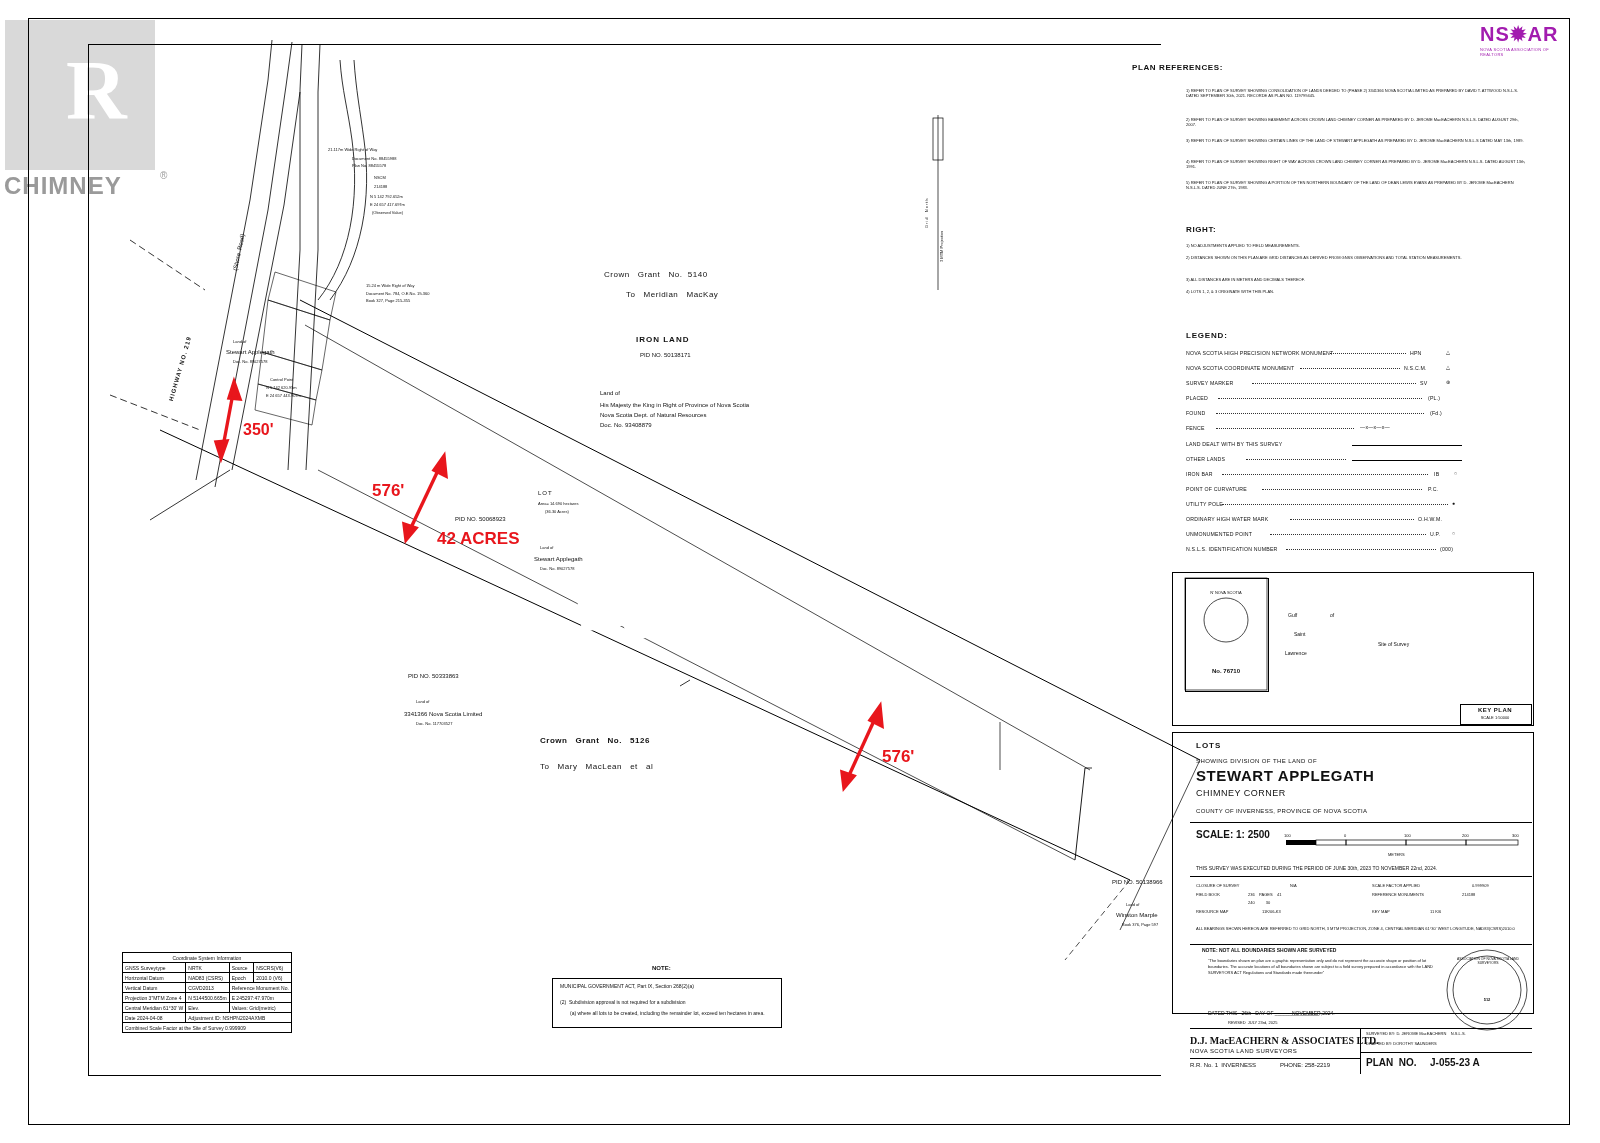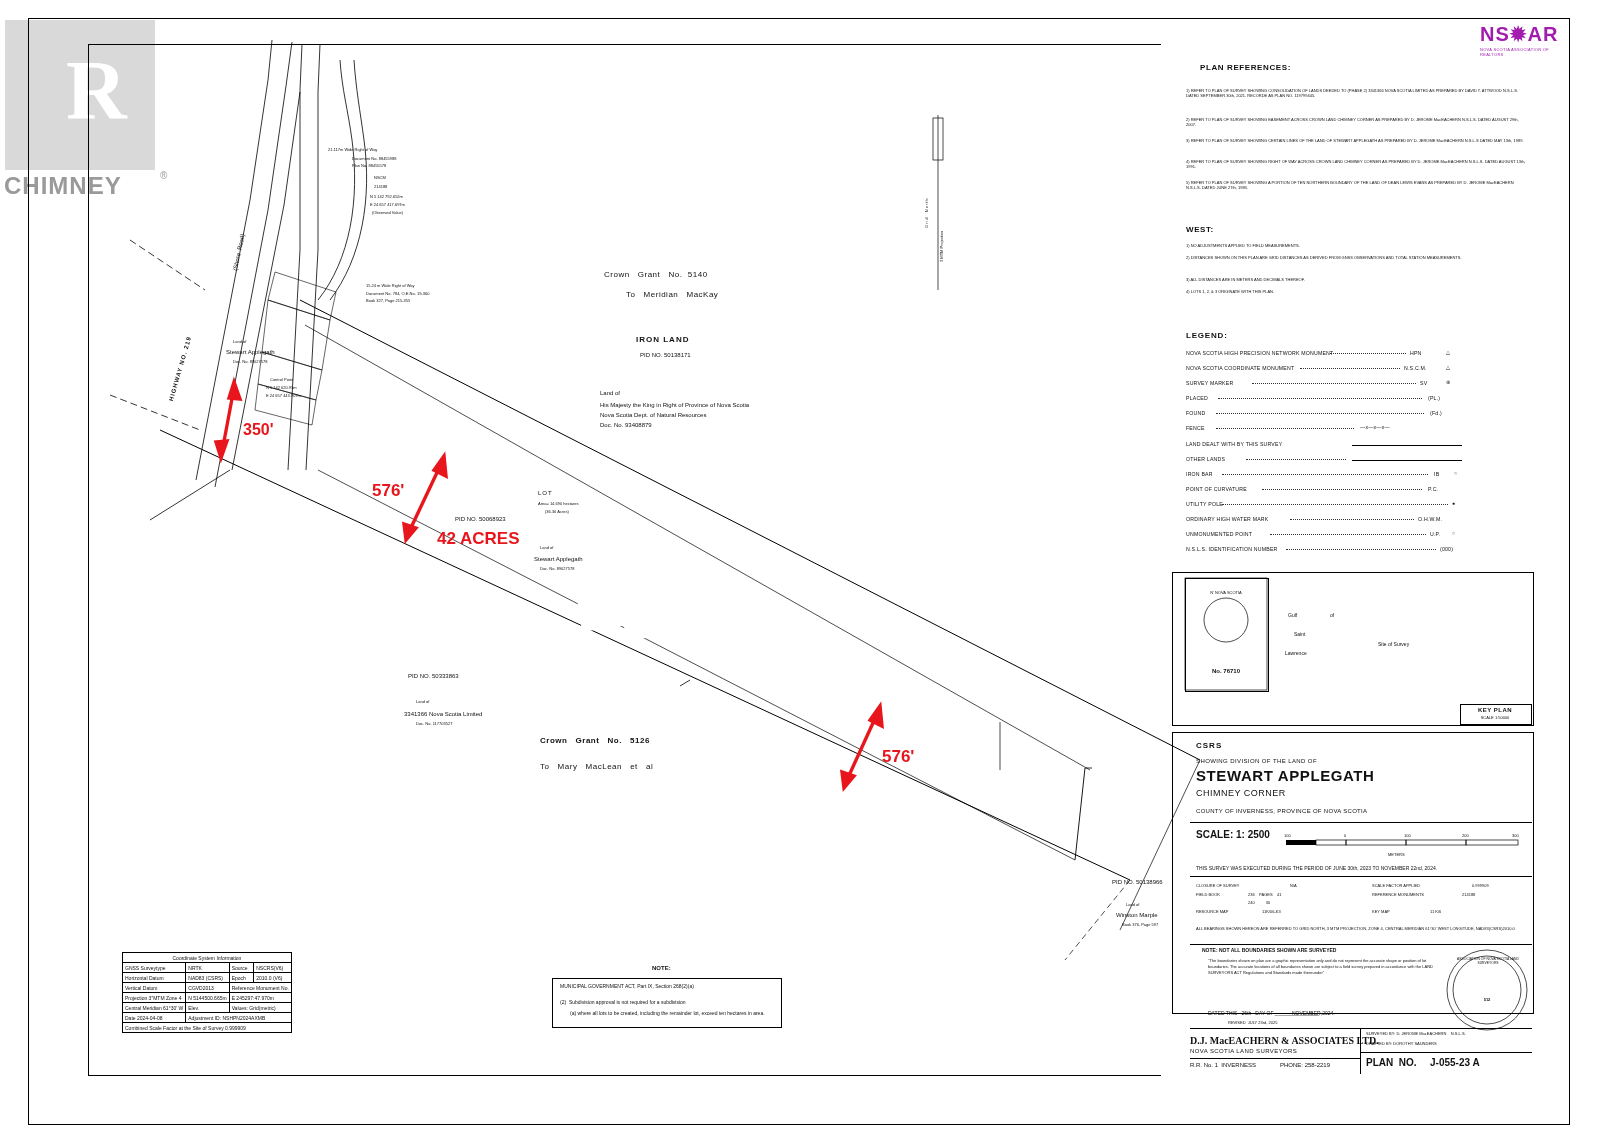--- a/index.html
+++ b/index.html
@@ -178,28 +178,28 @@
   <div class="txt xtiny" style="left:370px;top:203px;">E 24 657 417.697m</div>
   <div class="txt xtiny" style="left:372px;top:211px;">(Observed Value)</div>
 
   <div class="txt xtiny" style="left:270px;top:378px;">Control Point</div>
   <div class="txt xtiny" style="left:266px;top:386px;">N 5 142 620.95m</div>
   <div class="txt xtiny" style="left:266px;top:394px;">E 24 657 443.907m</div>
 
   <div class="txt xtiny" style="left:925px;top:228px;transform:rotate(-90deg);transform-origin:left top;letter-spacing:1px;">Grid  North</div>
   <div class="txt xtiny" style="left:940px;top:262px;transform:rotate(-90deg);transform-origin:left top;">3 MTM Projection</div>
 
-  <div class="txt md bold" style="left:1200px;top:64px;letter-spacing:.6px;">PLAN REFERENCES:</div>
+  <div class="txt md bold" style="left:1132px;top:64px;letter-spacing:.6px;">PLAN REFERENCES:</div>
   <div class="txt xtiny" style="left:1186px;top:88px;width:340px;white-space:normal;line-height:1.35;">1) REFER TO PLAN OF SURVEY SHOWING CONSOLIDATION OF LANDS DEEDED TO (PHASE 2) 3341366 NOVA SCOTIA LIMITED AS PREPARED BY DAVID T. ATTWOOD N.S.L.S. DATED SEPTEMBER 30th, 2021.  RECORDE AS PLAN NO. 119799445.</div>
   <div class="txt xtiny" style="left:1186px;top:117px;width:340px;white-space:normal;line-height:1.35;">2) REFER TO PLAN OF SURVEY SHOWING EASEMENT ACROSS CROWN LAND CHIMNEY CORNER AS PREPARED BY D. JEROME MacEACHERN N.S.L.S. DATED AUGUST 29th, 2007.</div>
   <div class="txt xtiny" style="left:1186px;top:138px;width:340px;white-space:normal;line-height:1.35;">3) REFER TO PLAN OF SURVEY SHOWING CERTAIN LINES OF THE LAND OF STEWART APPLEGATH AS PREPARED BY D. JEROME MacEACHERN N.S.L.S DATED MAY 13th, 1989.</div>
   <div class="txt xtiny" style="left:1186px;top:159px;width:340px;white-space:normal;line-height:1.35;">4) REFER TO PLAN OF SURVEY SHOWING RIGHT OF WAY ACROSS CROWN LAND  CHIMNEY CORNER AS PREPARED BY D. JEROME MacEACHERN N.S.L.S. DATED AUGUST 13th, 1991.</div>
   <div class="txt xtiny" style="left:1186px;top:180px;width:340px;white-space:normal;line-height:1.35;">5) REFER TO PLAN OF SURVEY SHOWING A PORTION OF TEN NORTHERN BOUNDARY OF THE LAND OF DEAN LEWIS EVANS AS PREPARED BY D. JEROME MacEACHERN N.S.L.S. DATED JUNE 27th, 1983.</div>
 
-  <div class="txt md bold" style="left:1186px;top:226px;letter-spacing:.6px;">WEST:</div>
+  <div class="txt md bold" style="left:1186px;top:226px;letter-spacing:.6px;">RIGHT:</div>
   <div class="txt xtiny" style="left:1186px;top:243px;width:330px;white-space:normal;line-height:1.4;">1) NO ADJUSTMENTS APPLIED TO FIELD MEASUREMENTS.</div>
   <div class="txt xtiny" style="left:1186px;top:255px;width:330px;white-space:normal;line-height:1.4;">2) DISTANCES SHOWN ON THIS PLAN ARE GRID DISTANCES AS DERIVED FROM GNSS OBSERVATIONS AND TOTAL STATION MEASUREMENTS.</div>
   <div class="txt xtiny" style="left:1186px;top:277px;width:330px;white-space:normal;line-height:1.4;">3) ALL DISTANCES ARE IN METERS AND DECIMALS THEREOF.</div>
   <div class="txt xtiny" style="left:1186px;top:289px;width:330px;white-space:normal;line-height:1.4;">4) LOTS 1, 2, &amp; 3 ORIGINATE WITH THIS PLAN.</div>
 
   <div class="txt md bold" style="left:1186px;top:332px;letter-spacing:.8px;">LEGEND:</div>
 
   <div class="leg-row" style="left:1186px;top:350px;">NOVA SCOTIA HIGH PRECISION NETWORK MONUMENT</div>
   <div class="leg-row" style="left:1410px;top:350px;">HPN</div>
   <div class="leg-row" style="left:1446px;top:349px;">△</div>
@@ -269,21 +269,21 @@
   <div class="txt tiny" style="left:1330px;top:613px;">of</div>
   <div class="txt tiny" style="left:1294px;top:632px;">Saint</div>
   <div class="txt tiny" style="left:1285px;top:651px;">Lawrence</div>
   <div class="txt tiny" style="left:1378px;top:642px;">Site of Survey</div>
 
   <div class="panel" style="left:1460px;top:704px;width:70px;height:19px;background:#fff;"></div>
   <div class="txt sm bold ctr" style="left:1460px;top:707px;width:70px;letter-spacing:.5px;">KEY PLAN</div>
   <div class="txt xtiny ctr" style="left:1460px;top:716px;width:70px;">SCALE 1:50000</div>
 
   <div class="title-blk"></div>
-  <div class="txt md bold" style="left:1196px;top:742px;letter-spacing:1px;">CSRS</div>
+  <div class="txt md bold" style="left:1196px;top:742px;letter-spacing:1px;">LOTS</div>
   <div class="txt sm" style="left:1196px;top:758px;letter-spacing:.4px;">SHOWING DIVISION OF THE LAND OF</div>
   <div class="txt" style="left:1196px;top:768px;font-size:15px;font-weight:bold;letter-spacing:.6px;">STEWART APPLEGATH</div>
   <div class="txt" style="left:1196px;top:789px;font-size:9px;letter-spacing:.5px;">CHIMNEY CORNER</div>
   <div class="txt sm" style="left:1196px;top:808px;letter-spacing:.3px;">COUNTY OF INVERNESS, PROVINCE OF NOVA SCOTIA</div>
   <div style="position:absolute;left:1190px;top:822px;width:342px;border-top:1px solid #000;"></div>
 
   <div class="txt" style="left:1196px;top:830px;font-size:10px;font-weight:bold;">SCALE: 1: 2500</div>
   <svg style="position:absolute;left:1282px;top:832px;width:242px;height:20px;">
     <rect x="4" y="8" width="30" height="5" fill="#000"></rect>
     <rect x="34" y="8" width="30" height="5" fill="none" stroke="#000" stroke-width="0.7"></rect>

